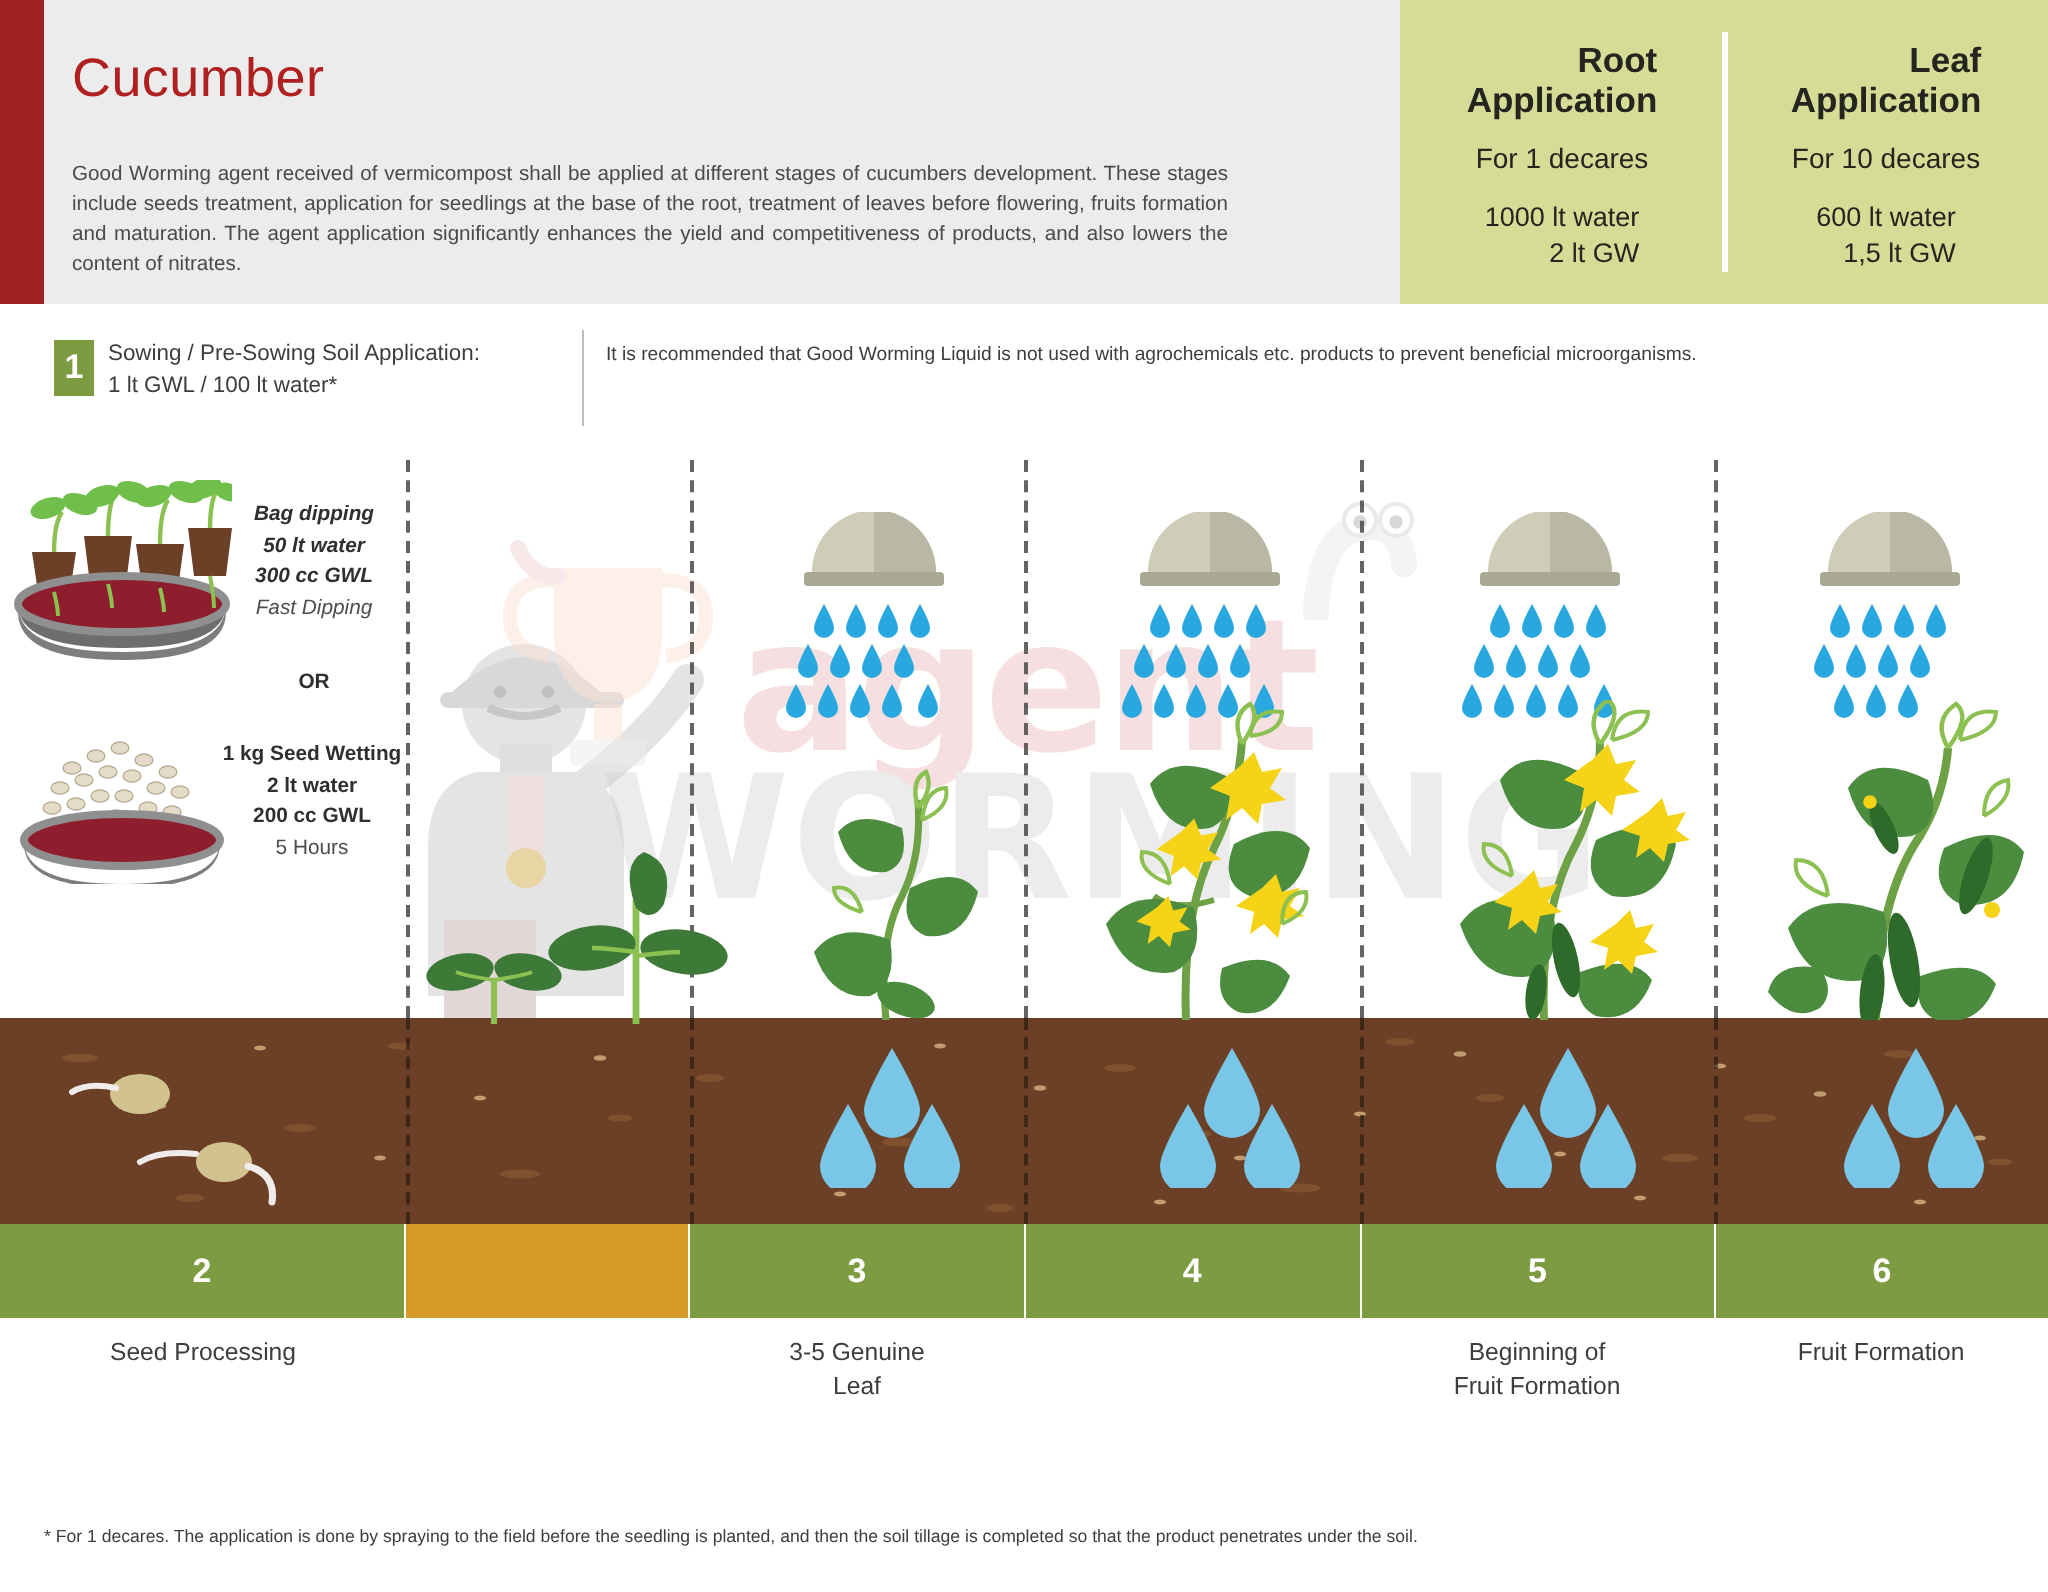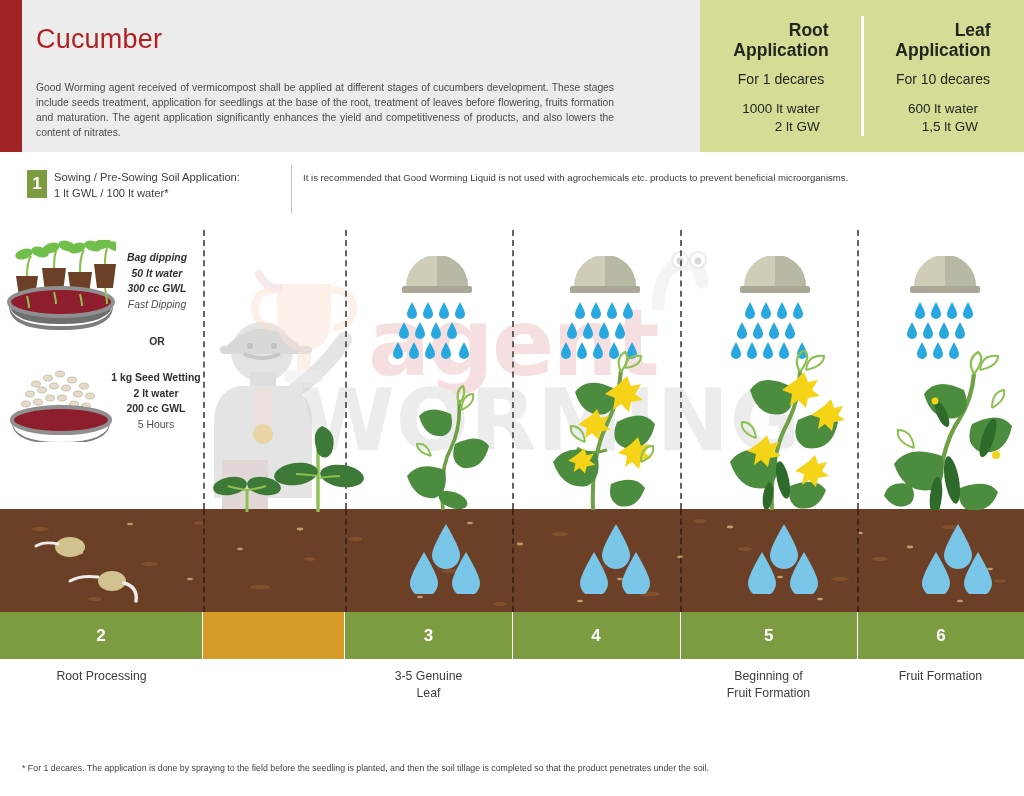--- a/index.html
+++ b/index.html
@@ -535,21 +535,21 @@
   <div class="seg" style="width:177px;background:#7d9b41;">
     <span>5</span>
   </div>
   <div class="seg" style="width:167px;background:#7d9b41;border-right:none;">
     <span>6</span>
   </div>
 </div>
 
 <div class="labrow">
   <div class="lab" style="left:0px;width:203px;">
-    <span>Root Processing</span>
+    <span>Seed Processing</span>
   </div>
   <div class="lab" style="left:345px;width:167px;">
     <span>3-5 Genuine</span><br>
     <span>Leaf</span>
   </div>
   <div class="lab" style="left:680px;width:177px;">
     <span>Beginning of</span><br>
     <span>Fruit Formation</span>
   </div>
   <div class="lab" style="left:857px;width:167px;">

